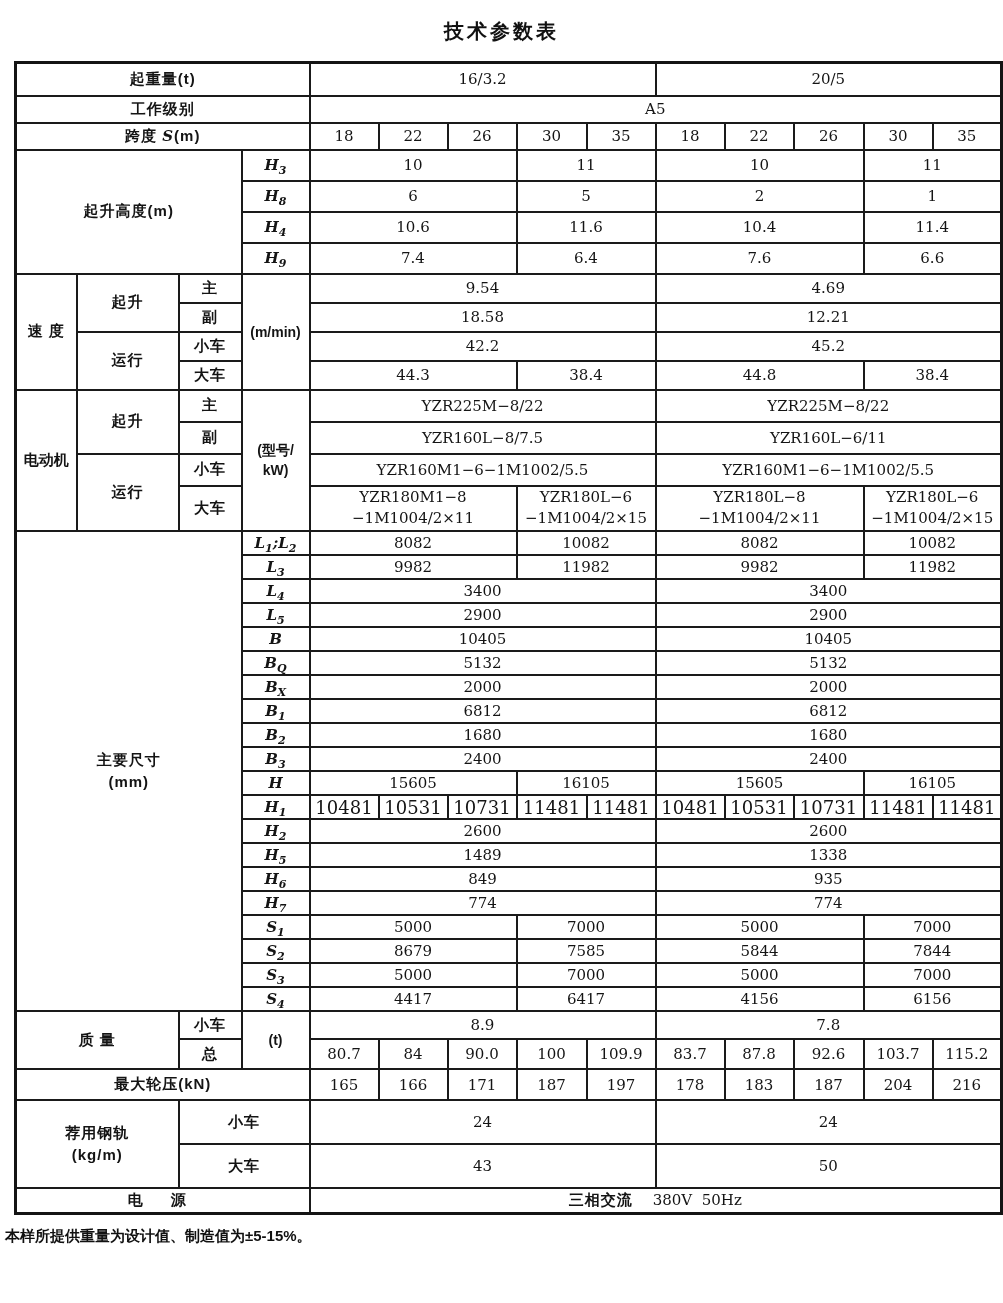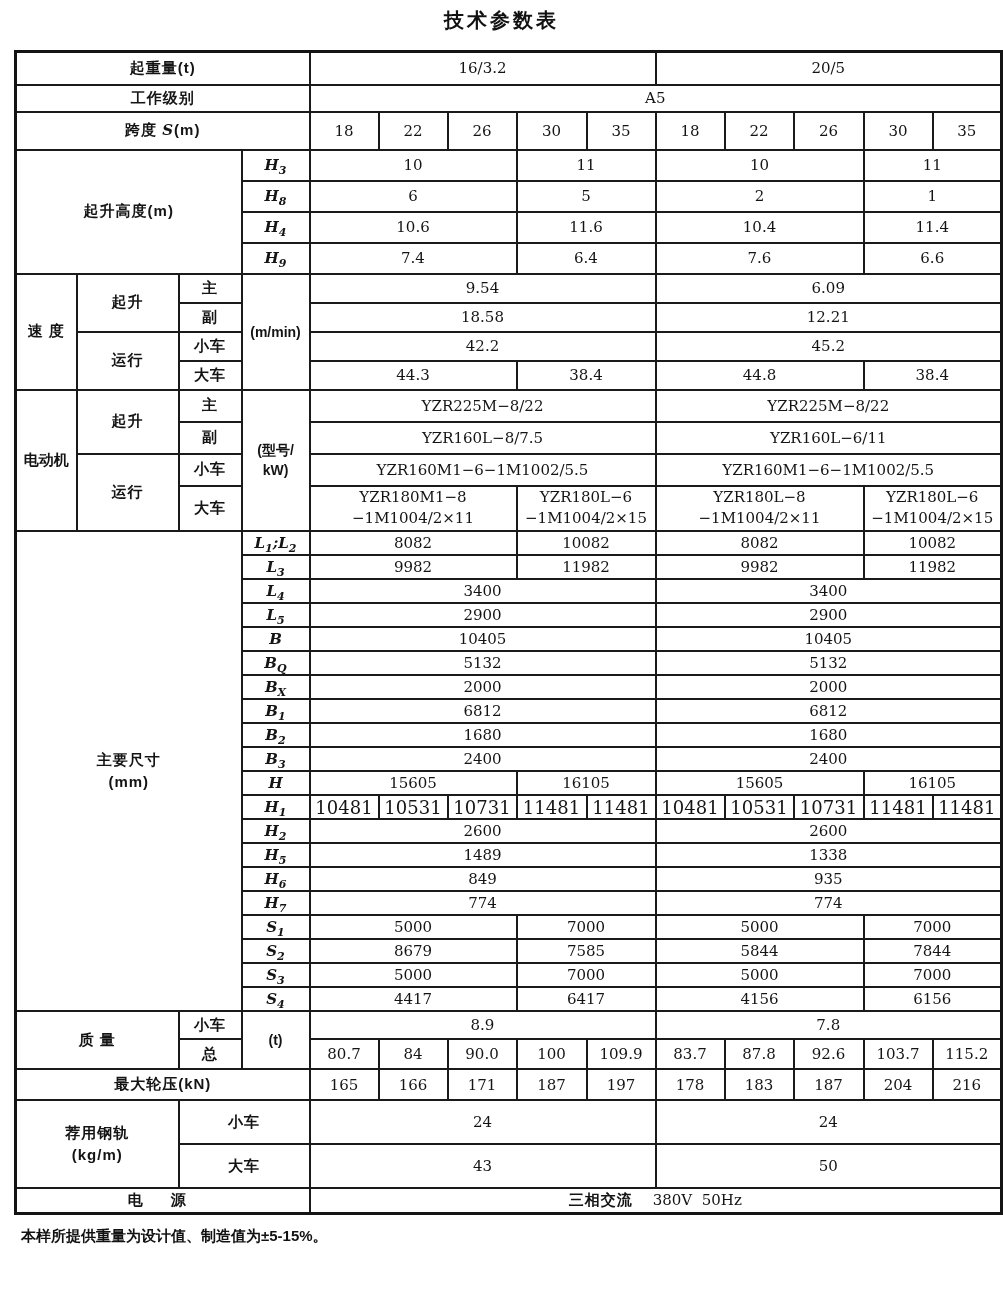--- a/index.html
+++ b/index.html
@@ -2,21 +2,21 @@
 <html><head>
 <meta charset="utf-8">
 <style>
   html,body{margin:0;padding:0;}
   body{
     width:1003px;height:1303px;background:#ffffff;color:#141414;
     font-family:"Liberation Sans",sans-serif;overflow:hidden;
   }
   .title{
     text-align:center;font-weight:bold;font-size:20px;
-    padding-top:7px;letter-spacing:3px;color:#111;
+    padding-top:18px;letter-spacing:3px;color:#111;
   }
   table.spec{
     border-collapse:collapse;table-layout:fixed;
     width:987px;margin:16px 0 0 14px;
     border:3px solid #141414;
   }
   td{
     border:2px solid #1a1a1a;text-align:center;vertical-align:middle;
     padding:0;overflow:hidden;
   }
@@ -30,24 +30,24 @@
   .sym{
     font-family:"DejaVu Serif","Liberation Serif",serif;
     font-style:italic;font-weight:bold;font-size:15px;
   }
   .sym sub,sub.ss{
     font-family:"DejaVu Serif","Liberation Serif",serif;
     font-style:italic;font-weight:bold;font-size:11px;line-height:0;
   }
   .two{line-height:1.45;}
   .footnote{
-    font-weight:bold;font-size:15px;margin:12px 0 0 21px;color:#111;
+    font-weight:bold;font-size:15px;margin:12px 0 0 5px;color:#111;
   }
   
-  .r-top1{height:33px}.r-top2{height:27px}.r-top3{height:38px}
+  .r-top1{height:33px}.r-top2{height:27px}.r-top3{height:27px}
   .r-h{height:31px}.r-sp{height:29px}
   .r-mo{height:32px}.r-mo2{height:44px}
   .r-d{height:24px}
   .r-m1{height:28px}.r-m2{height:30px}
   .r-w{height:31px}.r-r{height:44px}.r-p{height:25px}
 </style>
 </head>
 <body>
 
 <div class="title">技术参数表</div>
@@ -125,21 +125,21 @@
     <td colspan="3" class="num">7.6</td>
     <td colspan="2" class="num">6.6</td>
   </tr>
 
   <tr class="r-sp">
     <td rowspan="4" class="zh">速 度</td>
     <td rowspan="2" class="zh">起升</td>
     <td class="zh">主</td>
     <td rowspan="4" class="u">(m/min)</td>
     <td colspan="5" class="num">9.54</td>
-    <td colspan="5" class="num">6.09</td>
+    <td colspan="5" class="num">4.69</td>
   </tr>
   <tr class="r-sp">
     <td class="zh">副</td>
     <td colspan="5" class="num">18.58</td>
     <td colspan="5" class="num">12.21</td>
   </tr>
   <tr class="r-sp">
     <td rowspan="2" class="zh">运行</td>
     <td class="zh">小车</td>
     <td colspan="5" class="num">42.2</td>

